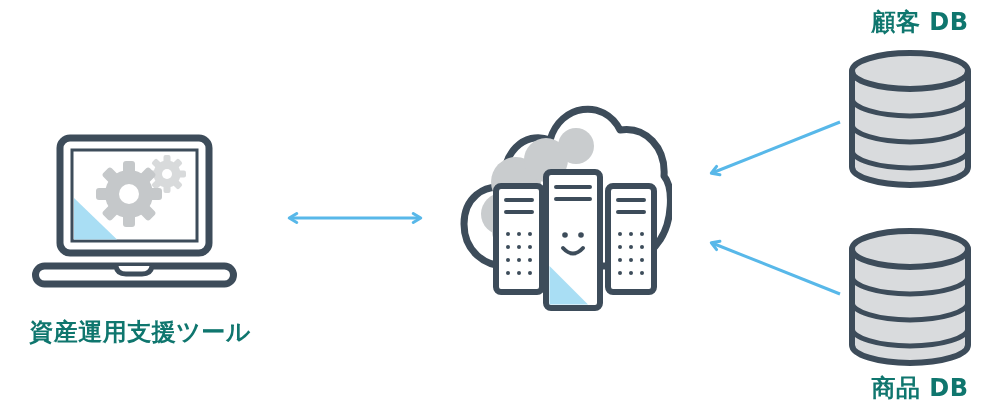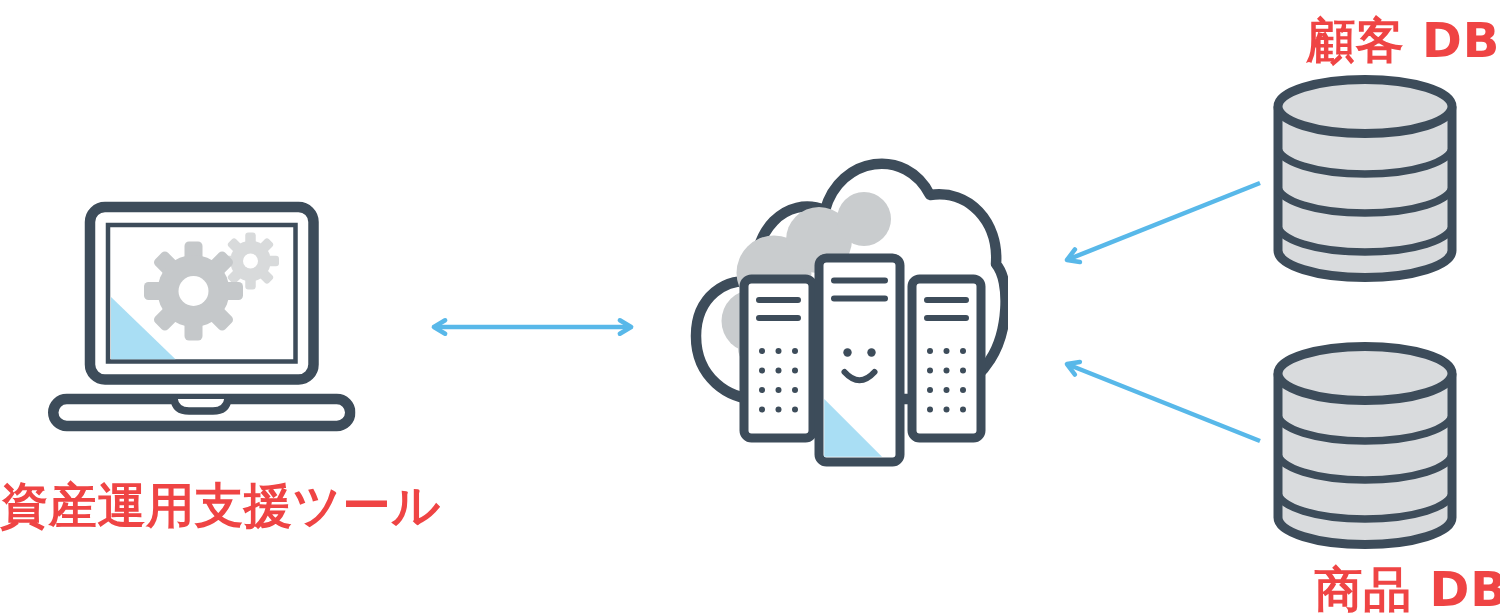--- a/index.html
+++ b/index.html
@@ -1,20 +1,20 @@
 <!DOCTYPE html>
 <html><head>
 <meta charset="utf-8">
 <style>
   html,body { margin:0; padding:0; background:#ffffff; }
   body { font-family:"DejaVu Sans","Liberation Sans",sans-serif; }
   .canvas { position:relative; width:1000px; height:410px; background:#ffffff; overflow:hidden; }
   .abs { position:absolute; }
-  .label { position:absolute; color:#ef4444; font-size:32px; font-weight:600;
-           text-align:right; white-space:nowrap; letter-spacing:0.5px; }
+  .label { position:absolute; color:#0f766e; font-size:24px; font-weight:600;
+           text-align:center; white-space:nowrap; letter-spacing:0.5px; }
   svg { display:block; }
 </style>
 </head>
 <body>
 
 <div class="canvas">
 
   <div class="abs" style="left:32px; top:134px;">
     <svg width="205" height="158" viewBox="0 0 205 158">
       <rect x="28" y="4" width="149" height="115" rx="10" fill="#fff" stroke="#3d4c5a" stroke-width="7"></rect>

